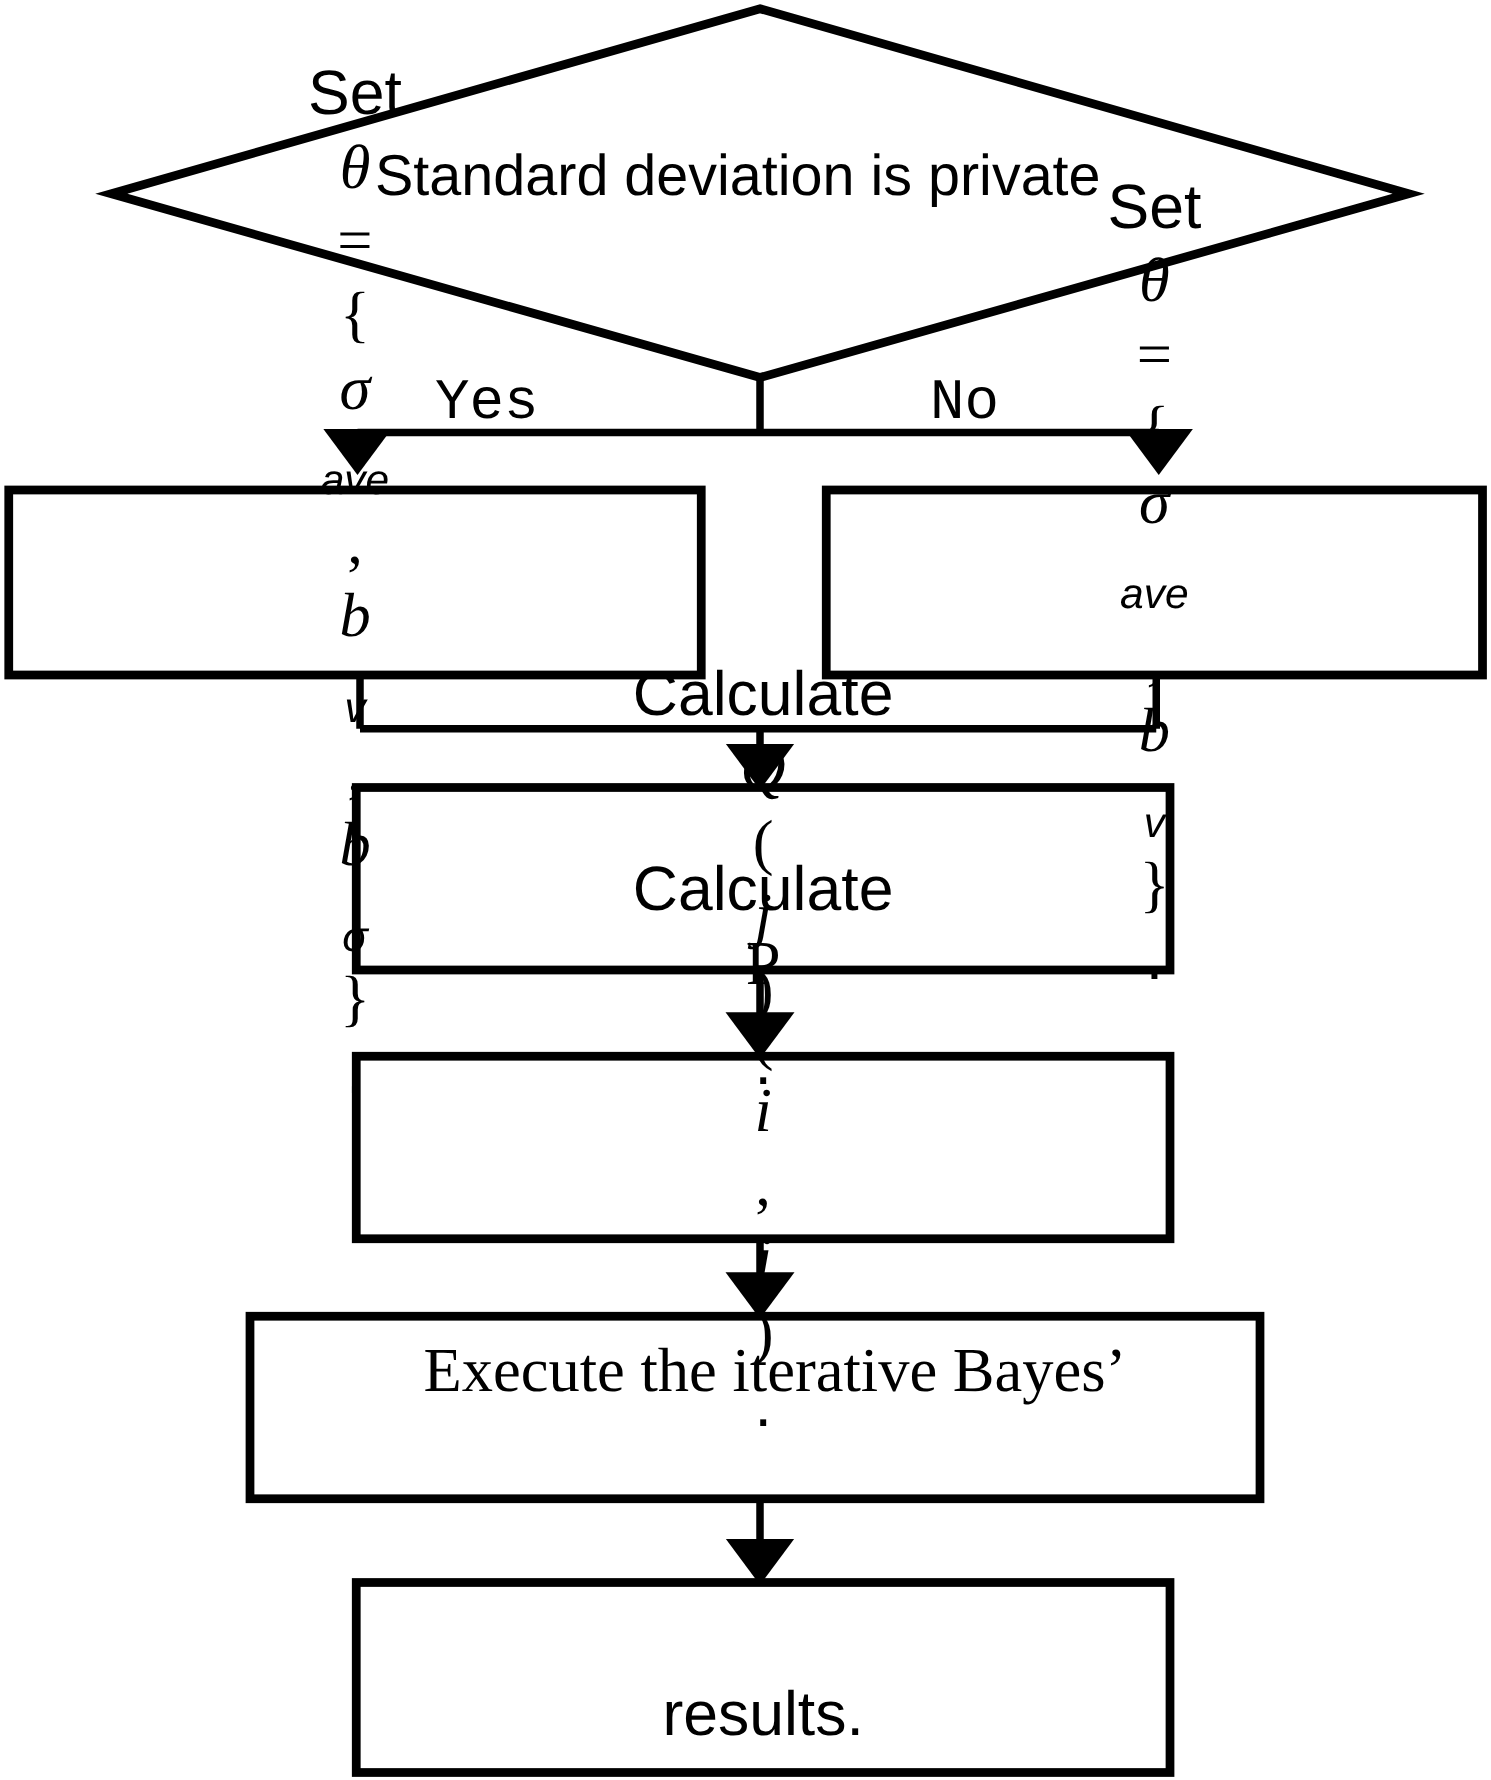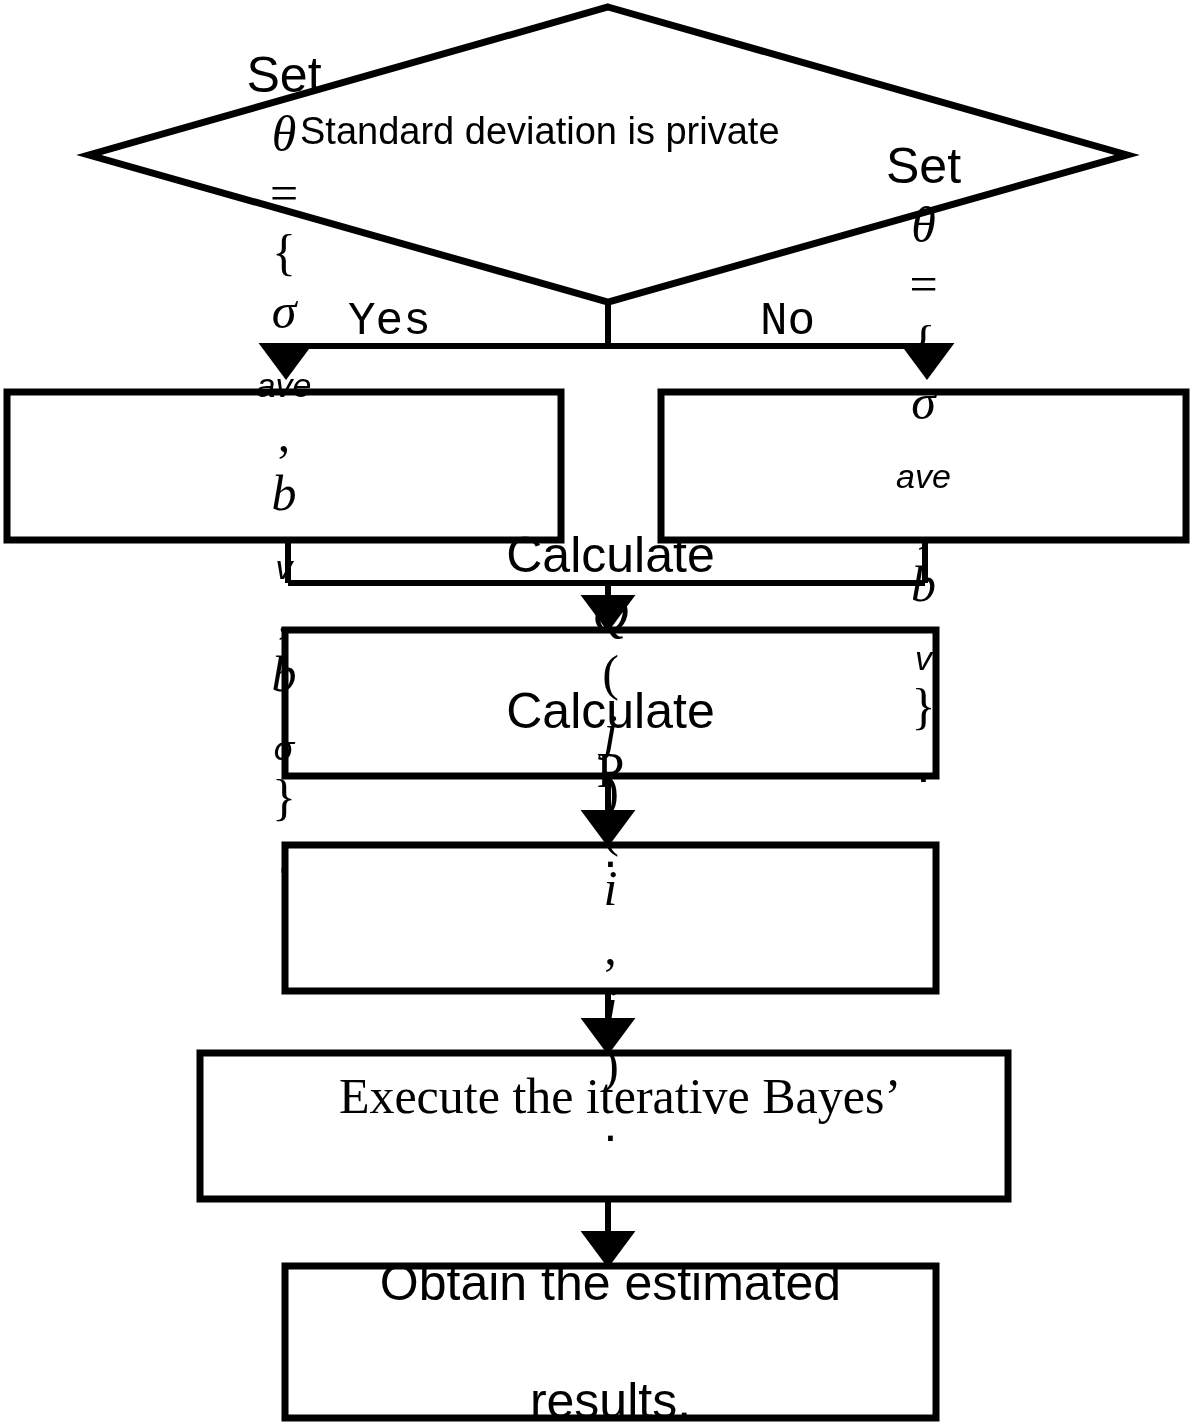--- a/index.html
+++ b/index.html
@@ -62,23 +62,23 @@
     font-style: italic;
     font-size: 0.68em;
     vertical-align: -0.28em;
   }
   
   #decision-text {
     left: 300px;
     top: 86px;
     width: 640px;
     height: 136px;
-    font-size: 38px;
+    font-size: 46px;
     justify-content: flex-start;
-    align-items: center;
+    align-items: flex-end;
   }
   #decision-text span { text-align: left; }
   
   #set-theta-yes-text {
     left: 7px;
     top: 392px;
     width: 554px;
     height: 148px;
     font-size: 50px;
   }
@@ -112,21 +112,21 @@
     font-family: Liberation Serif, serif;
   }
   #results-text {
     left: 285px;
     top: 1266px;
     width: 651px;
     height: 152px;
     font-size: 50px;
   }
   #yes-label { left: 348px; top: 296px; }
-  #no-label  { left: 760px; top: 296px; }
+  #no-label  { left: 744px; top: 296px; }
 </style>
 </head>
 <body>
 
 <div id="flowchart-root">
 
   <svg id="flow-svg" viewBox="0 0 1193 1424" xmlns="http://www.w3.org/2000/svg">
     <defs>
       <marker id="arrowhead" markerWidth="16" markerHeight="16" refX="5.2" refY="5" orient="auto" markerUnits="strokeWidth">
         <path d="M0,0.4 L0,9.6 L6.2,5 z" fill="#000000"></path>
@@ -207,18 +207,18 @@
   </div>
 
   <div class="node-label" id="bayes-text">
     <span>
       <span>Execute the iterative Bayes’</span><br>
     </span>
   </div>
 
   <div class="node-label" id="results-text">
     <span>
-      <span>Obtain the estimated</span><br>
+      <br>
       <span>results.</span>
     </span>
   </div>
 
 </div>
 
 </body></html>

